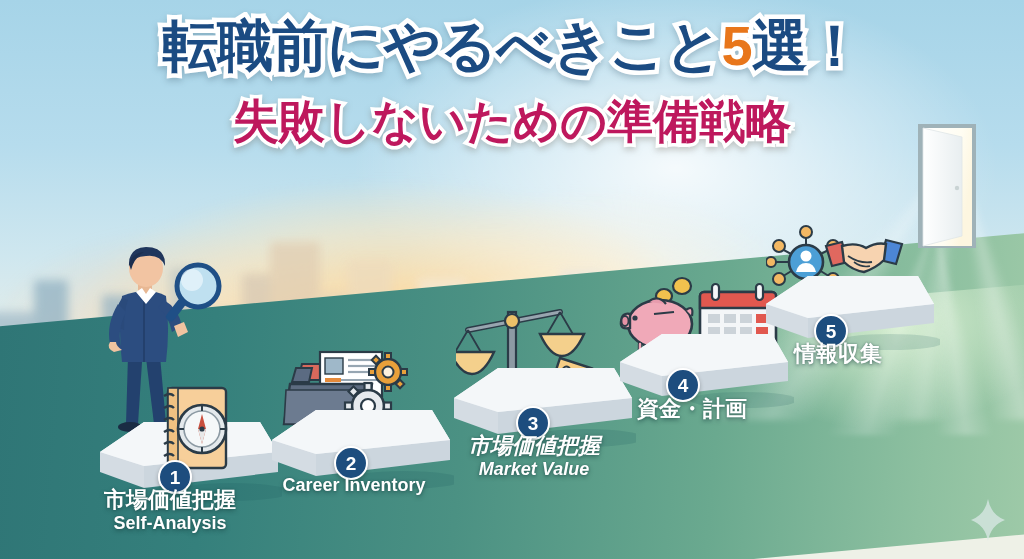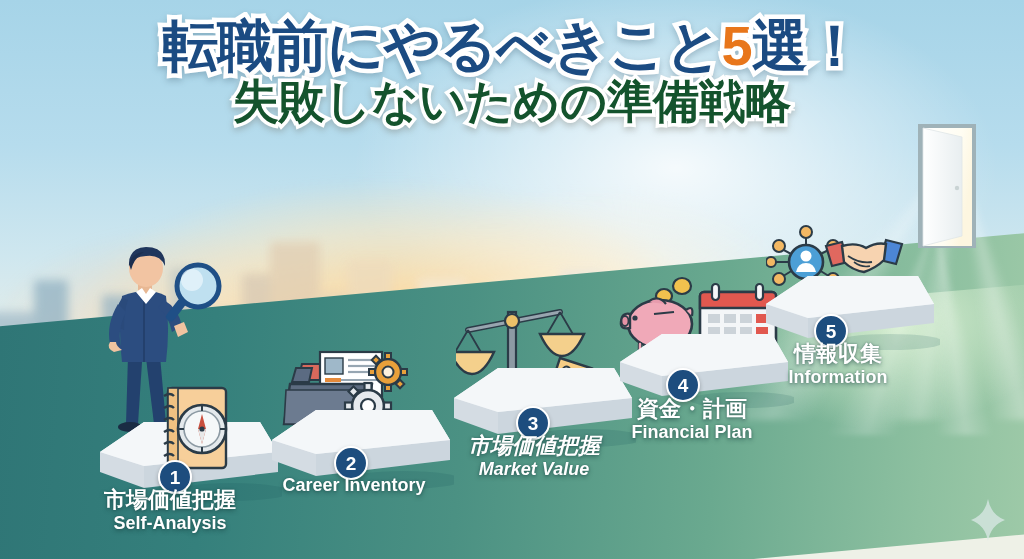--- a/index.html
+++ b/index.html
@@ -52,22 +52,22 @@
   .title-wrap{position:absolute;left:0;top:18px;width:1024px;text-align:center;z-index:40;}
   .title{
     font-size:56px;font-weight:bold;letter-spacing:-1px;line-height:1;
     color:#1b4b82;
     -webkit-text-stroke:9px #ffffff;paint-order:stroke fill;
     filter:drop-shadow(0 3px 3px rgba(60,90,110,.30));
     white-space:nowrap;
   }
   .title .hl{color:#e8761b;}
   .subtitle{
-    margin-top:4px;font-size:46px;font-weight:bold;letter-spacing:0px;line-height:1;
-    color:#14532d;
+    margin-top:24px;font-size:46px;font-weight:bold;letter-spacing:0px;line-height:1;
+    color:#be185d;
     -webkit-text-stroke:7px #ffffff;paint-order:stroke fill;
     filter:drop-shadow(0 3px 3px rgba(90,80,60,.28));
     white-space:nowrap;
   }
 
   
   .door{position:absolute;left:916px;top:122px;width:62px;height:128px;z-index:20;}
 
   
   .step{position:absolute;z-index:30;}
@@ -370,21 +370,20 @@
       <polygon points="16,34 16,53 58,68 58,48" fill="#d4dce3"></polygon>
       <polygon points="58,48 58,68 184,53 184,34" fill="#ccd6de"></polygon>
       <polygon points="16,34 58,48 184,34 168,6 58,6" fill="#f4f7f9"></polygon>
       <ellipse cx="140" cy="72" rx="54" ry="8" fill="#1d5b5e" opacity=".16"></ellipse>
     </svg>
     <div class="badge" style="left:70px;top:98px;">
       <span>4</span>
     </div>
     <div class="labels" style="left:-10px;top:127px;width:212px;">
       <div class="lbl-ja">資金・計画</div>
-      <div class="lbl-en">Financial Plan</div>
     </div>
   </div>
 
   <div class="step" style="left:742px;top:222px;width:220px;height:200px;">
     <svg width="160" height="80" viewBox="0 0 160 80" style="position:absolute;left:24px;top:0;">
 
       <g stroke="#2b3b47" stroke-width="2">
         <line x1="40" y1="40" x2="40" y2="12"></line>
           <line x1="40" y1="40" x2="40" y2="70"></line>
         <line x1="40" y1="40" x2="14" y2="26"></line>
@@ -420,21 +419,20 @@
       <polygon points="16,34 16,53 58,68 58,48" fill="#d4dce3"></polygon>
       <polygon points="58,48 58,68 184,53 184,34" fill="#ccd6de"></polygon>
       <polygon points="16,34 58,48 184,34 168,6 58,6" fill="#f4f7f9"></polygon>
       <ellipse cx="140" cy="72" rx="54" ry="8" fill="#1d5b5e" opacity=".16"></ellipse>
     </svg>
     <div class="badge" style="left:72px;top:92px;">
       <span>5</span>
     </div>
     <div class="labels" style="left:-10px;top:120px;width:212px;">
       <div class="lbl-ja">情報収集</div>
-      <div class="lbl-en">Information</div>
     </div>
   </div>
 
   <div class="title-wrap">
     <div class="title"><span>転職前にやるべきこと</span><span class="hl">5</span><span>選！</span></div>
     <div class="subtitle">失敗しないための準備戦略</div>
   </div>
 
   <div class="sparkle">
     <svg viewBox="0 0 36 42" width="36" height="42">

